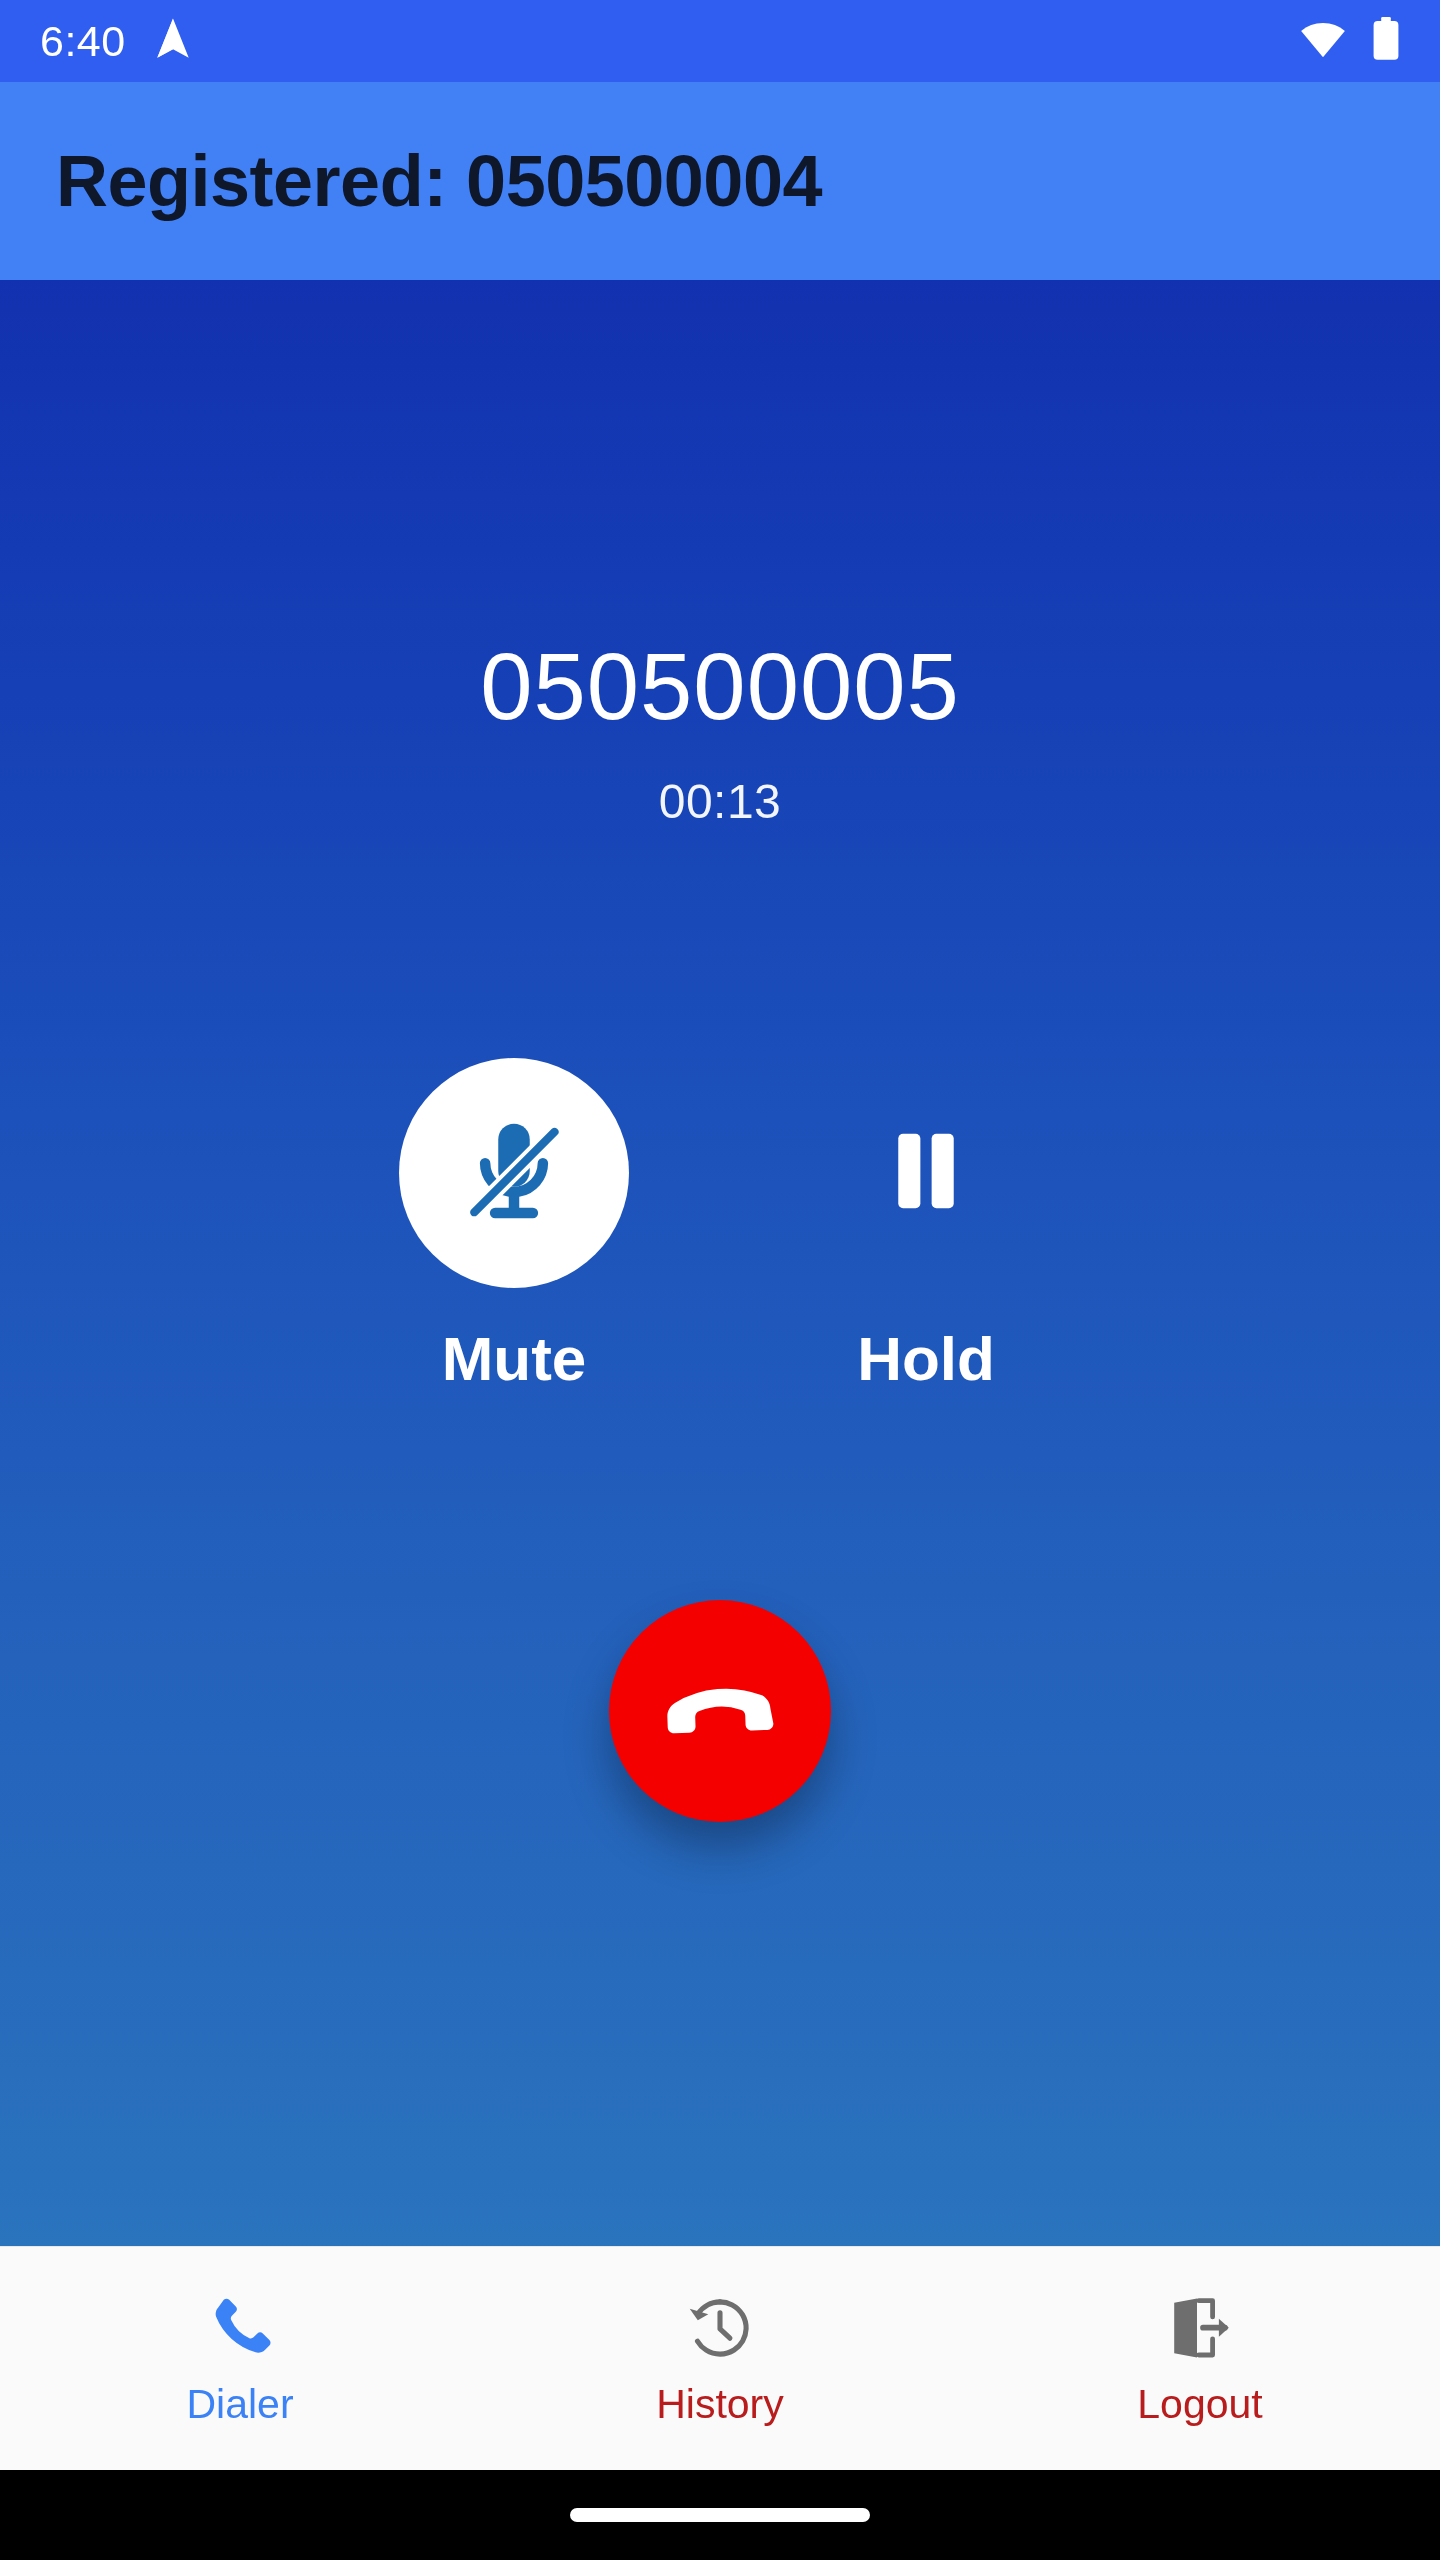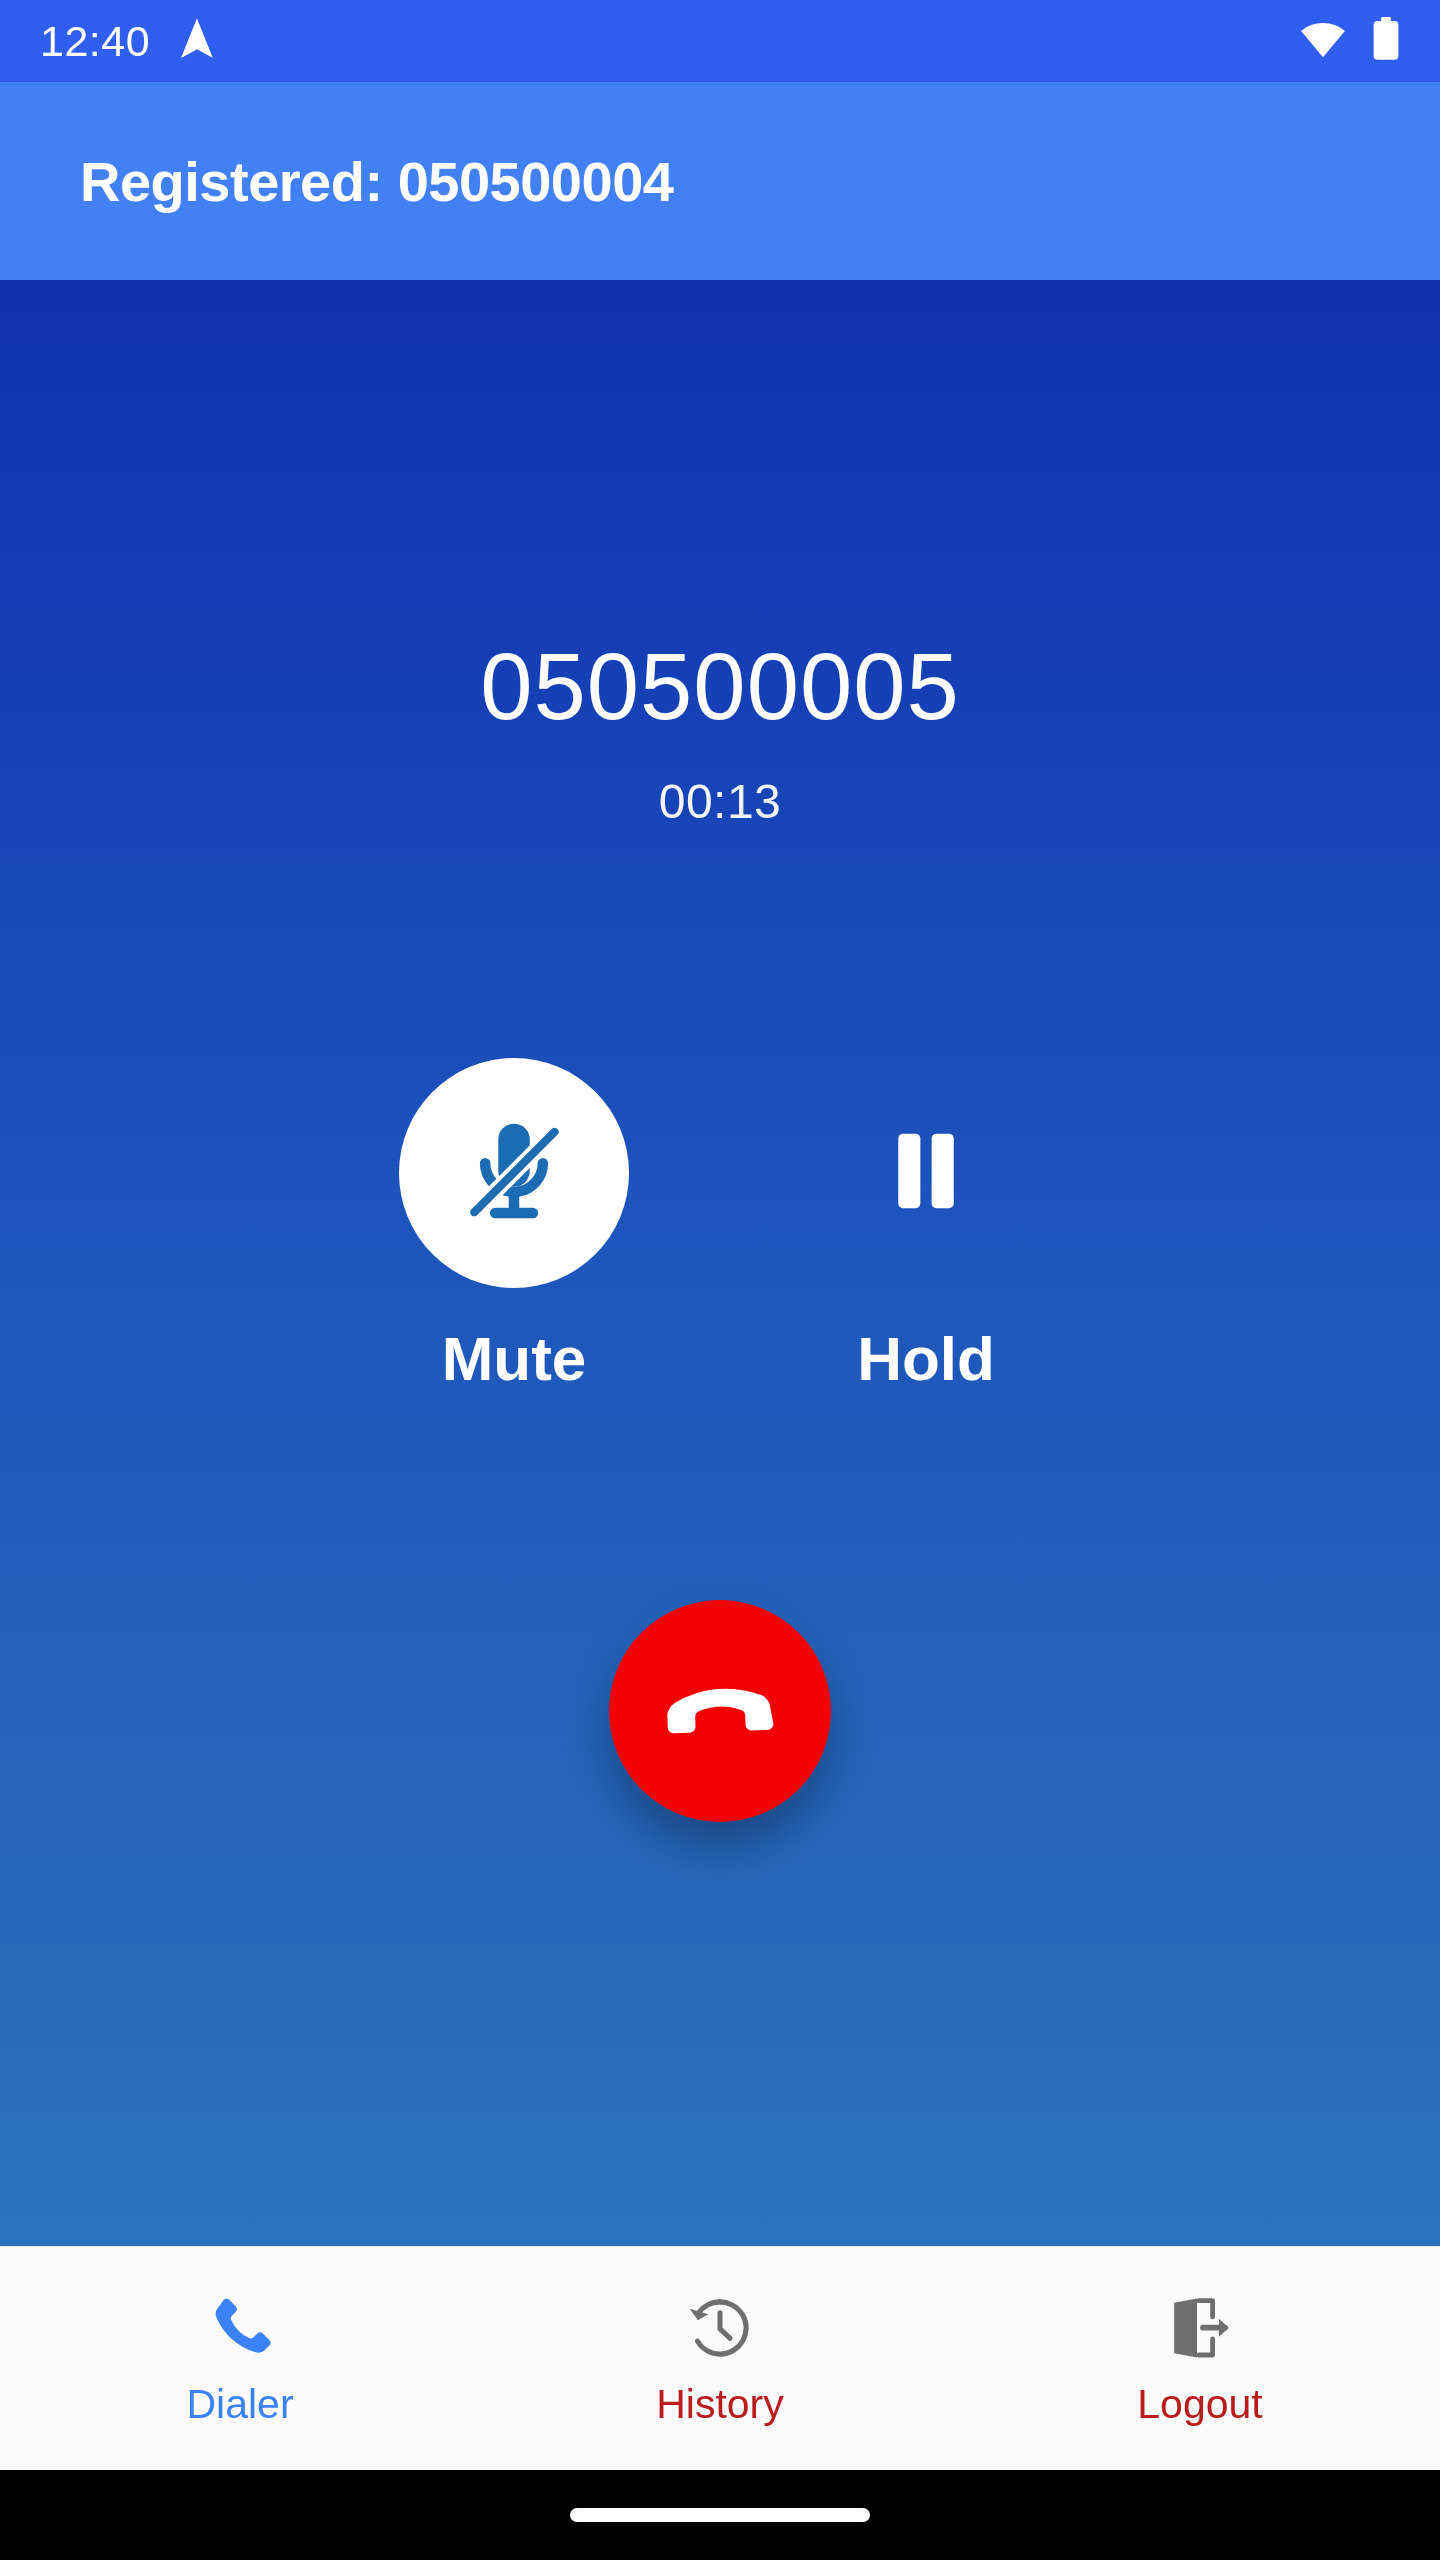--- a/index.html
+++ b/index.html
@@ -52,25 +52,24 @@
   
   .app-bar {
     height: 198px;
     background: #4180f5;
     display: flex;
     align-items: center;
     padding: 0 56px;
     flex: none;
   }
   .app-bar-title {
-    color: #ffffff;
-    font-size: 56px;
+    color: #0f172a;
+    font-size: 72px;
     font-weight: 700;
     letter-spacing: -0.5px;
-    margin-left: 24px;
   }
 
   
   .call-body {
     flex: 1 1 auto;
     position: relative;
     background: linear-gradient(180deg,
         #1231b0 0%,
         #1744b7 26%,
         #1d53bb 46%,
@@ -194,21 +193,21 @@
     background: #ffffff;
   }
 </style>
 </head>
 <body>
 
 <div id="app">
 
   <div class="status-bar">
     <div class="status-left">
-      <span class="status-time">12:40</span>
+      <span class="status-time">6:40</span>
       <span>
         <svg width="38" height="44" viewBox="0 0 24 28" aria-hidden="true">
           <path d="M12 1 L22 26 L12 20.5 L2 26 Z" fill="#ffffff"></path>
           <path d="M12 1 L12 20.5 L2 26 Z" fill="#ffffff" opacity="0.85"></path>
         </svg>
       </span>
     </div>
     <div class="status-right">
       <span>
         <svg width="46" height="40" viewBox="0 0 24 20" aria-hidden="true">

